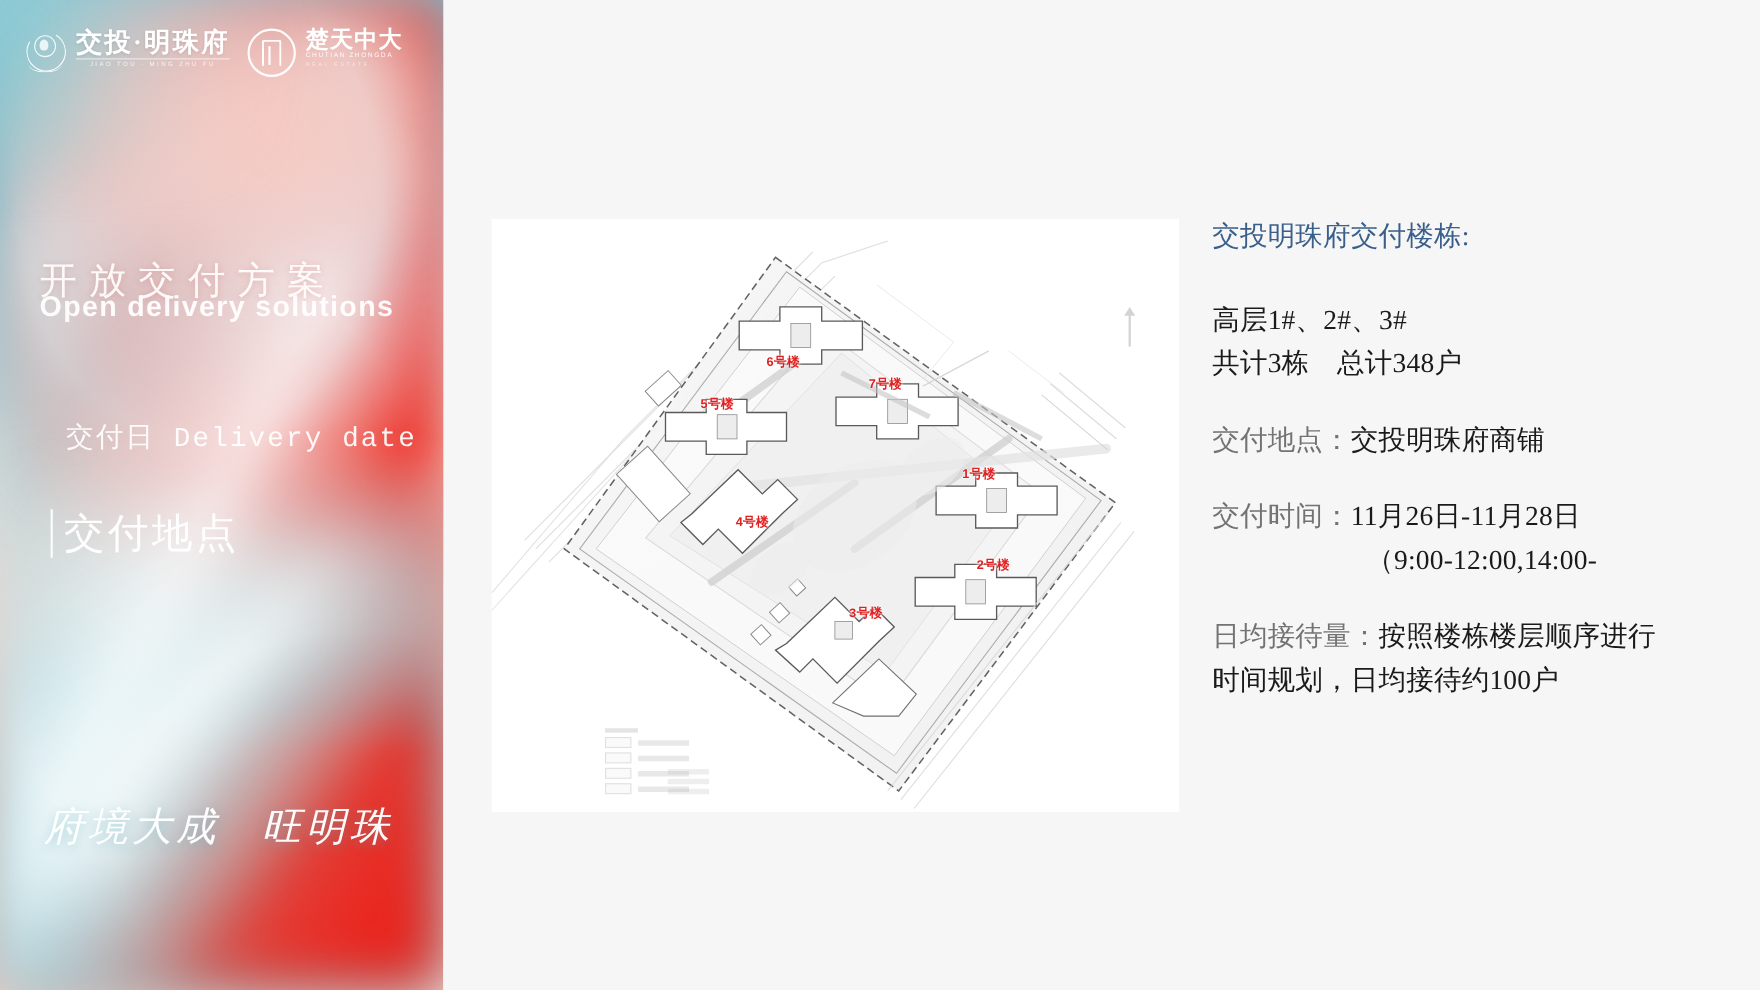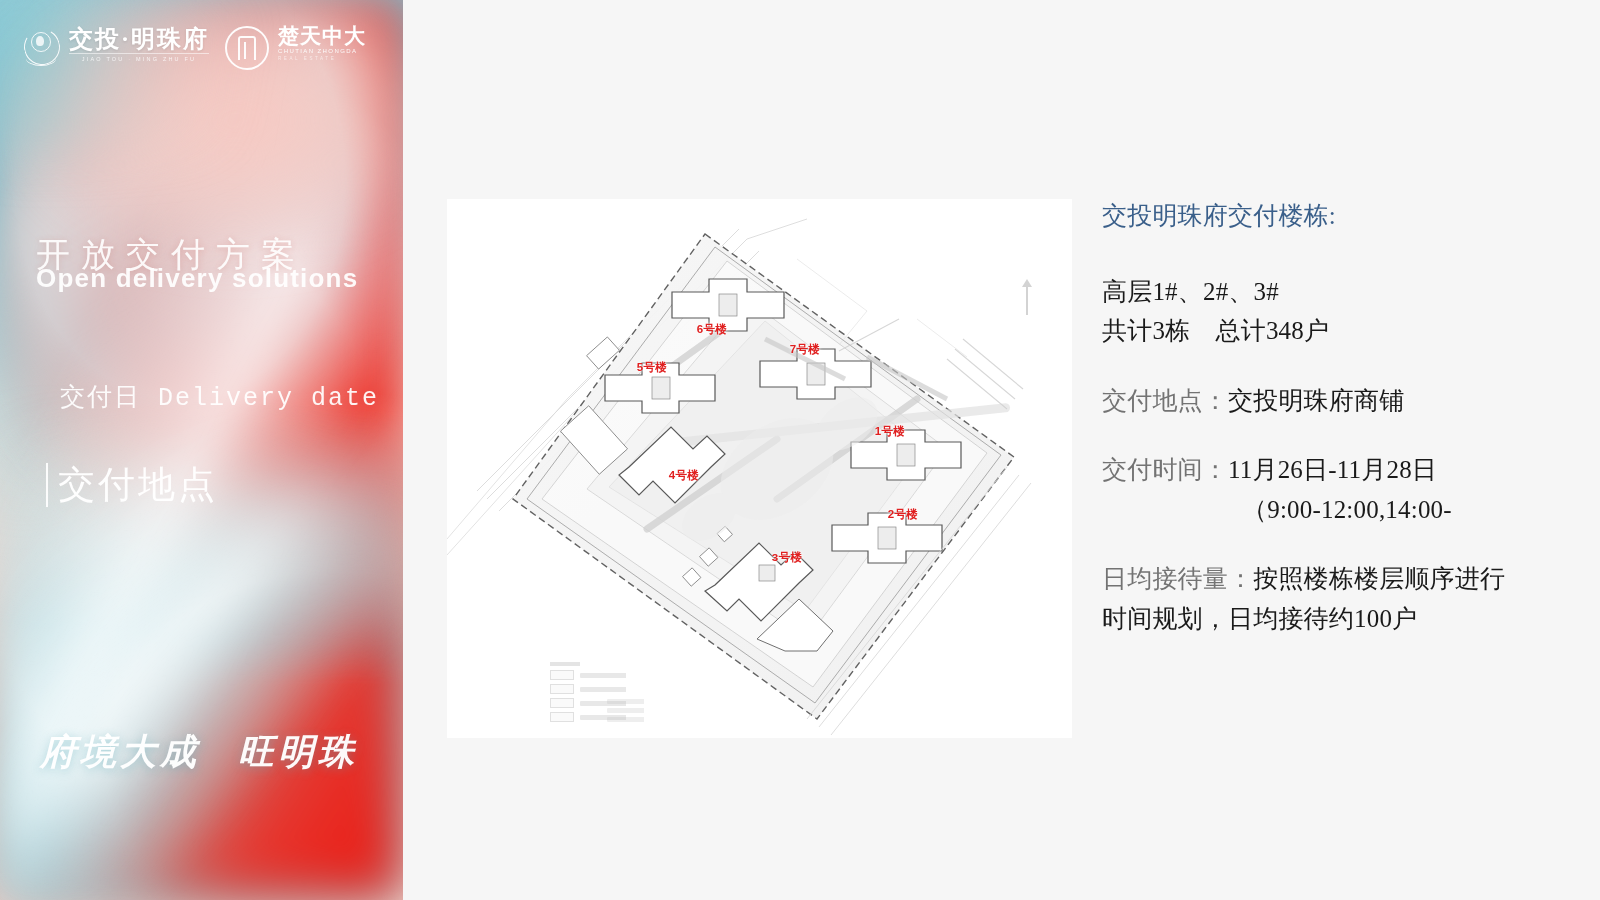--- a/index.html
+++ b/index.html
@@ -313,21 +313,21 @@
   }
   .cover-slogan {
     position: absolute;
     left: 40px;
     top: 728px;
     z-index: 15;
     display: flex;
     gap: 38px;
     font-family: "Liberation Serif", "DejaVu Serif", serif;
     font-size: 36px;
-    font-weight: 700;
+    font-weight: 400;
     font-style: italic;
     color: rgba(255,255,255,0.97);
     letter-spacing: 4px;
     text-shadow: 0 2px 10px rgba(90,170,185,0.45);
     white-space: nowrap;
   }
 
   
   .map-frame {
     position: absolute;

